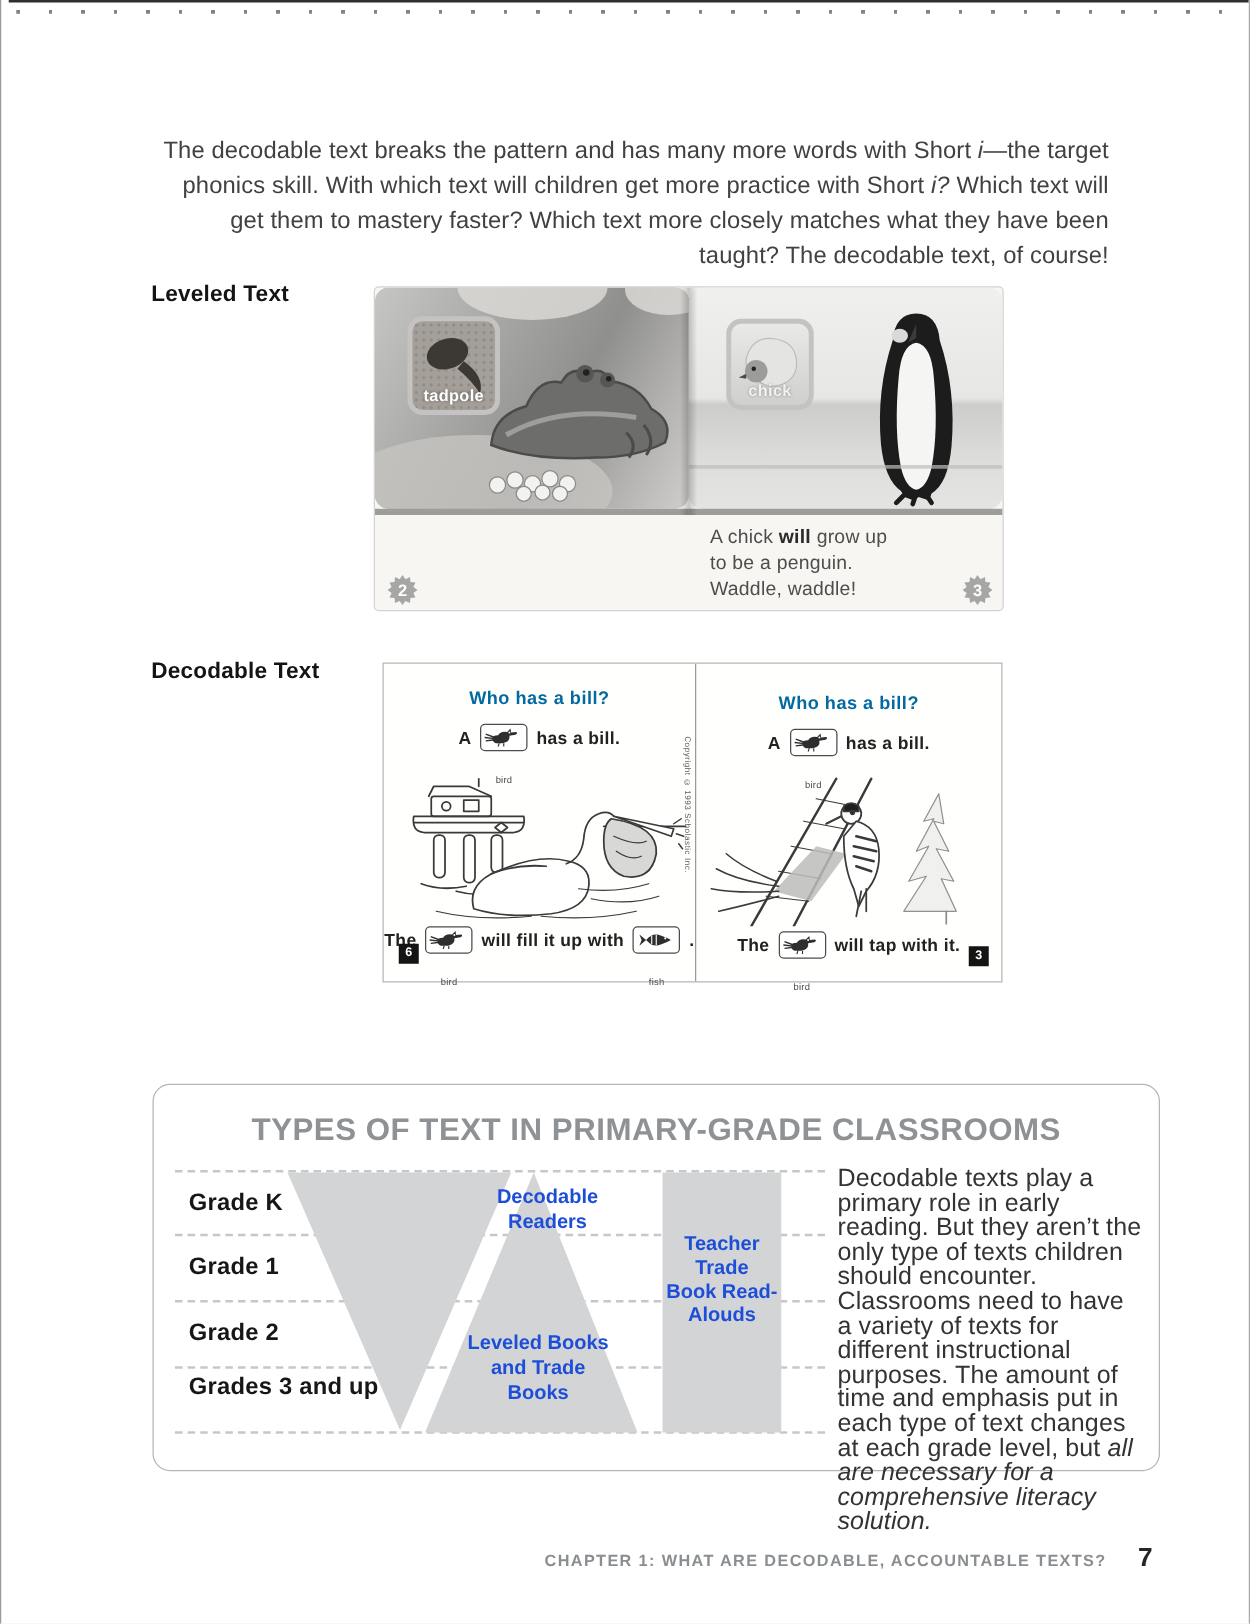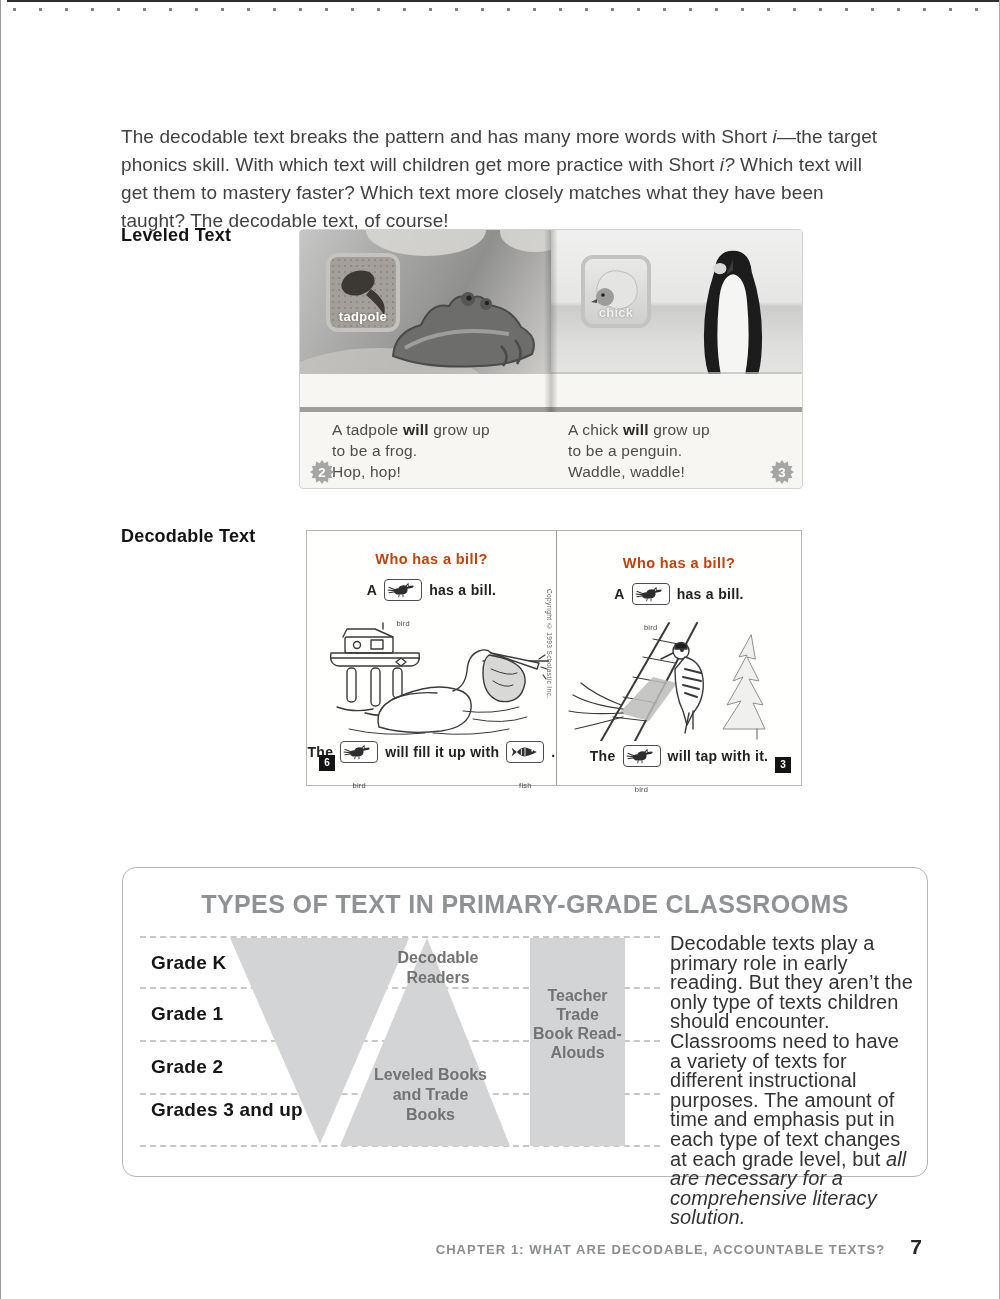--- a/index.html
+++ b/index.html
@@ -6,32 +6,32 @@
   .sheet{
     position:relative;width:1000px;height:1299px;margin:0 auto;background:#ffffff;
     font-family:"Liberation Sans",sans-serif;overflow:hidden;
     border-left:1px solid #9b9b9b;border-right:1px solid #ababab;box-sizing:border-box;
   }
   .scan-top{position:absolute;top:0;left:6px;right:0;height:2px;background:#2f2f2f;}
   .scan-dots{position:absolute;top:8px;left:12px;right:8px;height:3px;
     background:repeating-linear-gradient(90deg,#5a5a5a 0 3px,transparent 3px 26px);opacity:.75;}
 
   
-  .intro{position:absolute;left:120px;top:104px;width:766px;font-size:19px;line-height:28px;
-    color:#414141;letter-spacing:.1px;}
+  .intro{position:absolute;left:120px;top:88px;width:766px;font-size:19px;line-height:28px;
+    color:#414141;letter-spacing:.1px;text-align:right;}
   .intro i{font-style:italic;}
 
   
   .section-label{position:absolute;left:120px;font-size:18px;font-weight:bold;color:#141414;letter-spacing:.2px;}
 
   
   .lev-spread{position:absolute;left:298px;top:229px;width:502px;height:258px;display:flex;
     border:1px solid #d2d2d0;border-radius:4px;overflow:hidden;background:#f7f6f3;}
   .lev-page{position:relative;width:50%;height:100%;}
-  .lev-photo{position:absolute;left:0;top:0;right:0;height:144px;overflow:hidden;}
+  .lev-photo{position:absolute;left:0;top:0;right:0;height:177px;overflow:hidden;border-radius:11px;}
   .photo-frog{background:linear-gradient(118deg,#c6c6c4 0%,#a2a2a0 38%,#8f8f8d 60%,#b4b3b1 82%,#cfcecb 100%);}
   .photo-peng{background:linear-gradient(#f0f0ef 0%,#e6e6e5 50%,#cccccb 53%,#dddddc 78%,#e4e4e3 100%);}
   .rock{position:absolute;border-radius:50%;background:#d9d8d5;opacity:.85;}
   .pad{position:absolute;border-radius:50%;background:#c5c4c1;opacity:.8;}
   .inset{position:absolute;border:4px solid #c4c3c1;border-radius:12px;box-sizing:border-box;overflow:hidden;}
   .inset-tadpole{left:26px;top:23px;width:74px;height:79px;
     background:#a49f99 radial-gradient(circle,#8e8a84 1px,transparent 1.4px);background-size:6px 6px;}
   .inset-chick{left:30px;top:25px;width:70px;height:73px;background:linear-gradient(#e9e9e8,#cfcfce);}
   .inset-label{position:absolute;left:0;right:0;bottom:4px;text-align:center;color:#fff;
     font-weight:bold;font-size:13px;letter-spacing:.3px;text-shadow:0 0 3px rgba(0,0,0,.35);}
@@ -48,21 +48,21 @@
   .gear-l{left:10px;top:230px;}
   .gear-r{right:8px;top:230px;}
 
   
   .dec-spread{position:absolute;left:305px;top:530px;width:496px;height:256px;display:flex;
     background:#fffffe;border:1px solid #b6b6b4;box-sizing:border-box;}
   .dec-page{position:relative;height:100%;}
   .dec-left{width:250px;border-right:1px solid #9a9a98;box-sizing:border-box;}
   .dec-right{flex:1;}
   .dec-head{position:absolute;left:0;right:0;text-align:center;font-size:14.5px;font-weight:bold;
-    color:#c2410c;letter-spacing:.4px;}
+    color:#0369a1;letter-spacing:.4px;}
   .dec-row{position:absolute;left:0;right:0;display:flex;justify-content:center;align-items:center;
     gap:7px;font-size:14px;font-weight:bold;color:#222;letter-spacing:.3px;}
   .rebus{position:relative;width:38px;height:22px;border:1.5px solid #4c4c4c;border-radius:4px;
     background:#fff;box-sizing:border-box;}
   .rebus svg{position:absolute;left:1px;top:1px;}
   .rebus-label{position:absolute;top:100%;left:0;right:0;margin-top:19px;text-align:center;
     font-size:7.5px;font-weight:normal;color:#4a4a4a;letter-spacing:.2px;}
   .dec-art{position:absolute;}
   .sq-badge{position:absolute;width:16px;height:16px;background:#141414;color:#fff;
     font-size:10px;font-weight:bold;text-align:center;line-height:16px;}
@@ -70,21 +70,21 @@
     font-size:6.5px;color:#5d5d5d;letter-spacing:.4px;}
 
   
   .types-box{position:absolute;left:121px;top:867px;width:806px;height:310px;box-sizing:border-box;
     border:1.5px solid #b5b5b3;border-radius:14px;background:#fff;}
   .box-title{position:absolute;left:0;right:0;top:22px;text-align:center;font-size:25px;
     font-weight:800;color:#8f9295;letter-spacing:.4px;}
   .dl{position:absolute;left:17px;width:520px;height:0;border-top:2px dashed #c7c7c5;}
   .grade{position:absolute;left:28px;font-size:19px;font-weight:bold;color:#161616;letter-spacing:.2px;}
   .shapes-svg{position:absolute;left:0;top:0;}
-  .shape-label{position:absolute;text-align:center;font-size:16px;font-weight:600;color:#737373;line-height:20px;}
+  .shape-label{position:absolute;text-align:center;font-size:16px;font-weight:600;color:#1d4ed8;line-height:20px;}
   .lab-decodable{left:225px;top:80px;width:180px;}
   .lab-leveled{left:230px;top:197px;width:155px;}
   .lab-teacher{left:397px;top:118px;width:115px;line-height:19px;text-align:center;}
   .box-par{position:absolute;left:547px;top:66px;width:243px;font-size:20px;line-height:19.6px;
     color:#333333;letter-spacing:.1px;}
   .box-par i{font-style:italic;}
 
   
   .footer{position:absolute;top:1235px;right:77px;display:flex;align-items:baseline;gap:25px;}
   .chapter{font-size:13px;font-weight:bold;color:#8b8e90;letter-spacing:1.1px;}
@@ -134,25 +134,20 @@
         </svg>
         <div class="inset inset-tadpole">
           <svg width="66" height="71" viewBox="0 0 66 71">
             <ellipse cx="28" cy="26" rx="17" ry="12" fill="#3c3833" transform="rotate(-18 28 26)"></ellipse>
             <path d="M41 32 Q58 44 54 58 Q48 48 36 38 Z" fill="#3c3833"></path>
           </svg>
           <div class="inset-label">tadpole</div>
         </div>
       </div>
       <div class="photo-strip"></div>
-      <div class="lev-caption cap-left">
-        <span>A tadpole </span><b>will</b><span> grow up</span><br>
-        <span>to be a frog.</span><br>
-        <span>Hop, hop!</span>
-      </div>
       <svg class="gear gear-l" viewBox="0 0 20 20">
         <polygon fill="#a6a6a4" points="20,10 17.25,11.94 18.66,15 15.3,15.3 15,18.66 11.94,17.25 10,20 8.06,17.25 5,18.66 4.7,15.3 1.34,15 2.75,11.94 0,10 2.75,8.06 1.34,5 4.7,4.7 5,1.34 8.06,2.75 10,0 11.94,2.75 15,1.34 15.3,4.7 18.66,5 17.25,8.06"></polygon>
         <text x="10" y="14" text-anchor="middle">2</text>
       </svg>
     </div>
 
     <div class="lev-page">
       <div class="lev-photo photo-peng">
 
         <svg class="dec-art" style="right:26px;top:16px;" width="86" height="160" viewBox="0 0 90 170">

